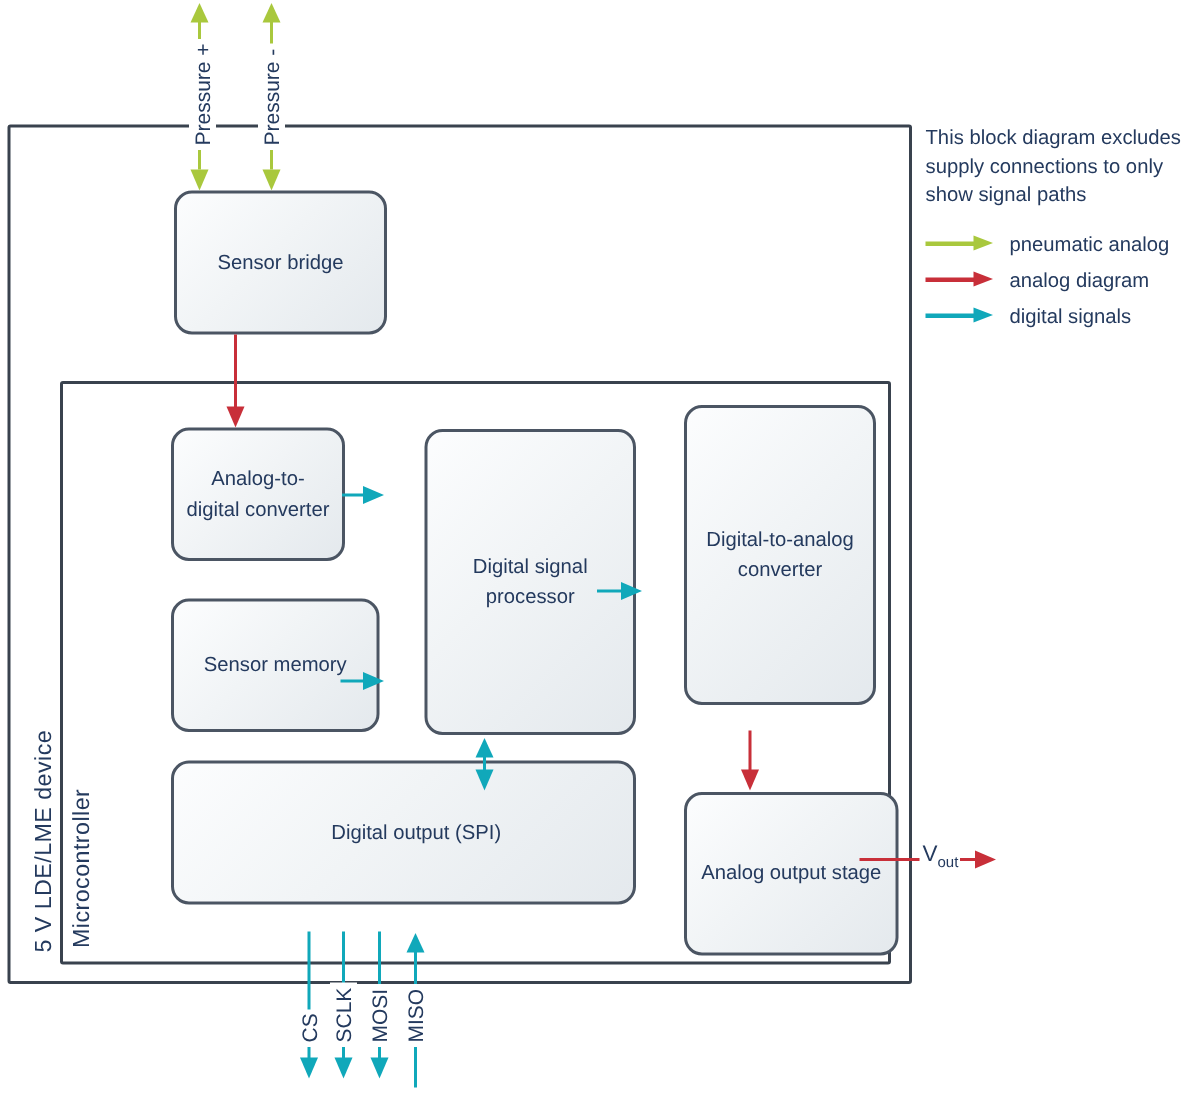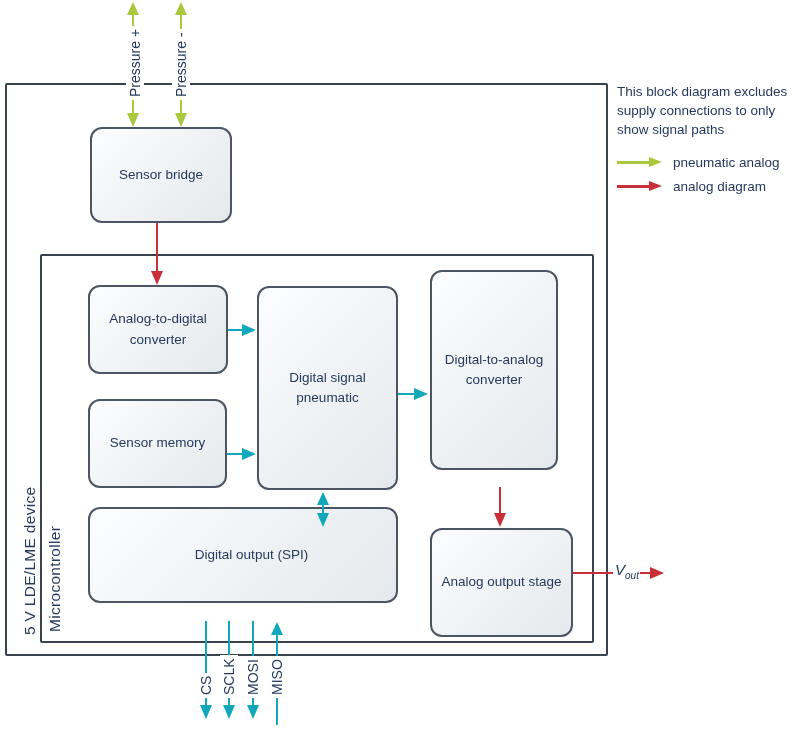--- a/index.html
+++ b/index.html
@@ -5,21 +5,21 @@
   html,body{margin:0;padding:0;background:#fff;}
   .diagram{position:relative;width:792px;height:731px;background:#fff;
            font-family:"Liberation Sans",sans-serif;overflow:hidden;}
 
   .frame{position:absolute;border:2px solid var(--frame);box-sizing:border-box;
          border-radius:2px;background:transparent;z-index:1;}
   .block{position:absolute;box-sizing:border-box;border:2px solid var(--blockborder);
          border-radius:12px;
          background:linear-gradient(135deg,#fcfdfe 0%,#f1f4f6 45%,#e4e9ed 100%);
          display:flex;align-items:center;justify-content:center;text-align:center;
-         color:var(--ink);font-size:13.5px;line-height:1.5;padding:8px;z-index:1;}
+         color:var(--ink);font-size:13.5px;line-height:1.5;padding:8px;z-index:1;margin-left:26px;}
 
   
   .g{--c:var(--pneumatic);} .r{--c:var(--analog);} .t{--c:var(--digital);}
   .hline{position:absolute;height:2.5px;background:var(--c);z-index:2;}
   .vline{position:absolute;width:2.5px;background:var(--c);z-index:2;}
   .tri{position:absolute;width:0;height:0;z-index:2;}
   .tri-up{border-left:6px solid transparent;border-right:6px solid transparent;
           border-bottom:13px solid var(--c);}
   .tri-down{border-left:6px solid transparent;border-right:6px solid transparent;
             border-top:14px solid var(--c);}
@@ -36,45 +36,45 @@
   .biglabel{font-size:15.5px;letter-spacing:.3px;}
 
   .legend-note{position:absolute;left:617px;top:82px;width:182px;
                font-size:13.5px;line-height:19px;color:var(--ink);z-index:1;}
   .legend-row{position:absolute;left:617px;height:17px;width:175px;z-index:1;}
   .lg-line{position:absolute;left:0;top:7px;width:34px;height:2.5px;background:var(--c);}
   .lg-tri{position:absolute;left:32px;top:2.5px;}
   .lg-label{position:absolute;left:56px;top:0;line-height:17px;font-size:13.5px;
             color:var(--ink);white-space:nowrap;}
 
-  .vout{position:absolute;left:615px;top:561px;font-size:15px;color:var(--ink);z-index:2;font-style:italic;}
+  .vout{position:absolute;left:615px;top:561px;font-size:15px;color:var(--ink);z-index:2;}
   .vout sub{font-size:10px;}
 </style>
 </head>
 <body>
 
 <div class="diagram">
 
   <div class="frame" style="left:5px;top:83px;width:603px;height:573px;"></div>
   <div class="frame" style="left:40px;top:254px;width:554px;height:389px;"></div>
 
   <div class="vlabel biglabel" style="left:39px;top:617px;">5 V LDE/LME device</div>
   <div class="vlabel biglabel" style="left:64px;top:614px;">Microcontroller</div>
 
   <div class="block" style="left:90px;top:127px;width:142px;height:96px;">
     <span>Sensor bridge</span>
   </div>
-  <div class="block" style="left:88px;top:285px;width:140px;height:89px;">
+  <div class="block" style="left:88px;top:285px;width:116px;height:89px;">
     <span>Analog-to-digital converter</span>
   </div>
   <div class="block" style="left:88px;top:399px;width:139px;height:89px;">
     <span>Sensor memory</span>
   </div>
   <div class="block" style="left:257px;top:286px;width:141px;height:204px;">
-    <span>Digital signal pneumatic</span>
+    <span>Digital signal processor</span>
   </div>
   <div class="block" style="left:430px;top:270px;width:128px;height:200px;">
     <span>Digital-to-analog converter</span>
   </div>
   <div class="block" style="left:88px;top:507px;width:310px;height:96px;padding-left:25px;">
     <span>Digital output (SPI)</span>
   </div>
   <div class="block" style="left:430px;top:528px;width:143px;height:109px;">
     <span>Analog output stage</span>
   </div>
@@ -159,14 +159,19 @@
   <div class="legend-row g" style="top:154px;">
     <div class="lg-line"></div>
     <div class="tri tri-right-sm lg-tri"></div>
     <div class="lg-label">pneumatic analog</div>
   </div>
   <div class="legend-row r" style="top:178px;">
     <div class="lg-line"></div>
     <div class="tri tri-right-sm lg-tri"></div>
     <div class="lg-label">analog diagram</div>
   </div>
+  <div class="legend-row t" style="top:202px;">
+    <div class="lg-line"></div>
+    <div class="tri tri-right-sm lg-tri"></div>
+    <div class="lg-label">digital signals</div>
+  </div>
 
 </div>
 
 </body></html>

